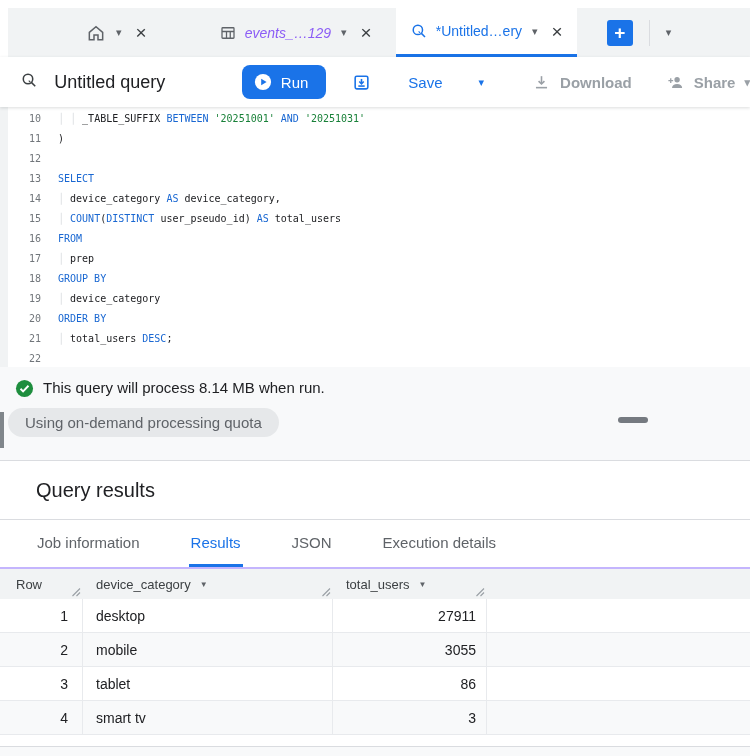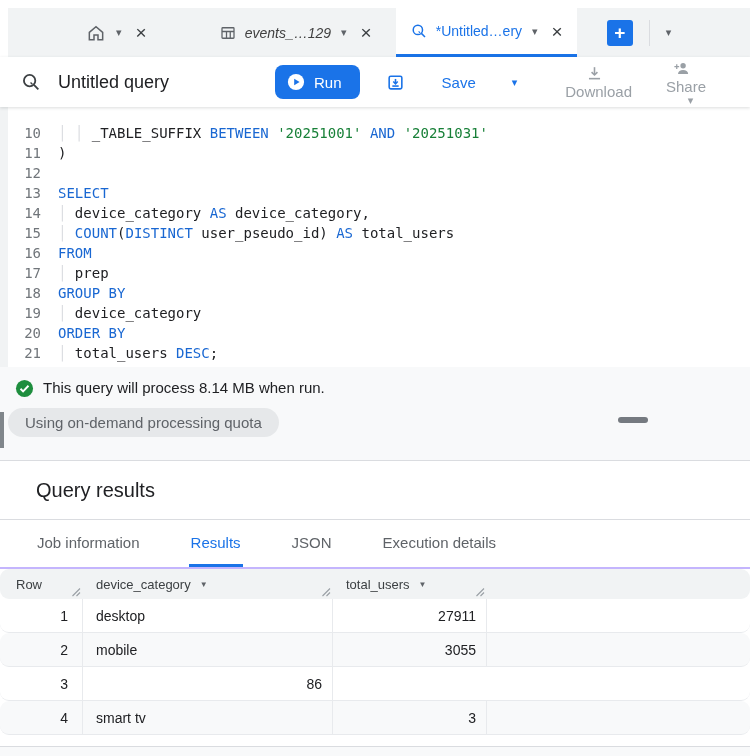--- a/index.html
+++ b/index.html
@@ -12,21 +12,21 @@
   .tab-band { position:absolute; left:8px; top:8px; right:0; bottom:0;
     background:#f1f3f4; display:flex; align-items:center; }
   .home-group { display:flex; align-items:center; margin-left:78px; }
   .icon16 { width:18px; height:18px; color:#5f6368; flex:0 0 auto; }
   .icon20 { width:20px; height:20px; color:#5f6368; flex:0 0 auto; }
   .caret { font-size:11px; color:#5f6368; line-height:1; margin-left:10px; }
   .close-x { font-size:19px; color:#3c4043; line-height:1; margin-left:14px; cursor:pointer; }
   .tab { display:flex; align-items:center; height:100%; padding:0 10px; }
   .tab.events { margin-left:62px; }
   .tab-label { font-size:14px; margin-left:8px; }
-  .tab.events .tab-label { font-style:italic; color:#404040; }
+  .tab.events .tab-label { font-style:italic; color:#8b5cf6; }
   .tab.active { background:#fff; border-bottom:3px solid #1a73e8; margin-left:14px; padding:0 14px; }
   .tab.active .tab-label { color:#1a73e8; font-weight:500; font-style:normal; }
   .plus-btn { width:26px; height:26px; margin-left:30px; background:#1a73e8; color:#fff;
     border-radius:3px; display:flex; align-items:center; justify-content:center;
     font-size:19px; font-weight:bold; cursor:pointer; }
   .vdiv { width:1px; height:26px; background:#dadce0; margin:0 14px 0 16px; }
 
   
   .toolbar { position:relative; height:50px; background:#fff; display:flex; align-items:center;
     padding-left:20px; box-shadow:0 1px 3px rgba(60,64,67,.18); z-index:5; }
@@ -34,28 +34,28 @@
   .q-title { font-size:18px; color:#202124; margin-left:16px; width:175px; }
   .run-btn { display:flex; align-items:center; background:#1a73e8; color:#fff; border:none;
     border-radius:8px; height:34px; padding:0 18px 0 12px; font-size:15px; font-weight:500;
     margin-left:42px; cursor:pointer; font-family:inherit; }
   .run-btn svg { width:18px; height:18px; margin-right:9px; }
   .tool-btn { display:flex; align-items:center; background:none; border:none; font-size:15px;
     font-family:inherit; cursor:pointer; }
   .tool-btn svg { width:19px; height:19px; margin-right:9px; }
   .save-btn { color:#1a73e8; margin-left:26px; font-weight:500;gap:28px; }
   .save-btn .caret { color:#1a73e8; margin-left:8px; }
-  .disabled-btn { color:#9aa0a6; font-weight:400;flex-direction:column; }
+  .disabled-btn { color:#9aa0a6; font-weight:700; }
   .dl-btn { margin-left:48px; }
   .share-btn { margin-left:34px; }
   .share-btn .caret { color:#9aa0a6; margin-left:9px; }
 
   
-  .editor { position:relative; height:260px; background:#fff; padding-top:16px;
-    font-family:"DejaVu Sans Mono","Liberation Mono",monospace; font-size:14px; }
+  .editor { position:relative; height:260px; background:#fff; padding-top:2px;
+    font-family:"DejaVu Sans Mono","Liberation Mono",monospace; font-size:10px; }
   .editor-strip { position:absolute; left:0; top:0; width:8px; height:100%; background:#f1f3f4; }
   .code-line { display:flex; height:20px; line-height:20px; white-space:pre; }
   .ln { width:58px; text-align:right; padding-right:17px; color:#70757a; flex:0 0 auto; }
   .ct { color:#202124; }
   .tok-k { color:#1967d2; }
   .tok-s { color:#188038; }
   .tok-g { color:#dadce0; }
 
   
   .statusbar { position:relative; height:94px; background:#f8f9fa; border-bottom:1px solid #dadce0; }
@@ -70,21 +70,21 @@
   
   .results-head { height:59px; border-bottom:1px solid #dadce0; display:flex; align-items:center; }
   .results-title { font-size:20px; color:#202124; margin-left:36px; }
   .rtabs { height:49px; border-bottom:2px solid #c4b5fd; display:flex; align-items:stretch;
     padding-left:35px; }
   .rtab { display:flex; align-items:center; font-size:15px; color:#5f6368; margin-right:47px;
     border-bottom:3px solid transparent; padding:0 2px; cursor:pointer; }
   .rtab.active { color:#1a73e8; font-weight:500; border-bottom-color:#1a73e8; }
 
   
-  .grid-row { display:grid; grid-template-columns:83px 250px 154px 1fr;border-radius:9px; }
+  .grid-row { display:grid; grid-template-columns:83px 250px 154px 1fr; }
   .thead { height:30px; background:#f1f3f4; font-size:13px; color:#3c4043; }
   .th { position:relative; display:flex; align-items:center; }
   .th-row { padding-left:16px; }
   .th-dev, .th-tot { padding-left:13px; }
   .sortc { font-size:8px; color:#5f6368; margin-left:9px; }
   .resize-ic { position:absolute; right:2px; bottom:2px; width:11px; height:11px; cursor:col-resize; }
   .trow { height:34px; font-size:14px; color:#202124; border-bottom:1px solid #e8eaed; background:#fff; }
   .trow.alt { background:#f8f9fa; }
   .td { display:flex; align-items:center; }
   .td-num { justify-content:flex-end; padding-right:14px; border-right:1px solid #e8eaed; }
@@ -271,20 +271,21 @@
             <div class="td"></div>
           </div>
           <div class="grid-row trow alt">
             <div class="td td-num">2</div>
             <div class="td td-dev">mobile</div>
             <div class="td td-tot">3055</div>
             <div class="td"></div>
           </div>
           <div class="grid-row trow">
             <div class="td td-num">3</div>
+            <div class="td td-dev">tablet</div>
             <div class="td td-tot">86</div>
             <div class="td"></div>
           </div>
           <div class="grid-row trow alt">
             <div class="td td-num">4</div>
             <div class="td td-dev">smart tv</div>
             <div class="td td-tot">3</div>
             <div class="td"></div>
           </div>
         </div>

